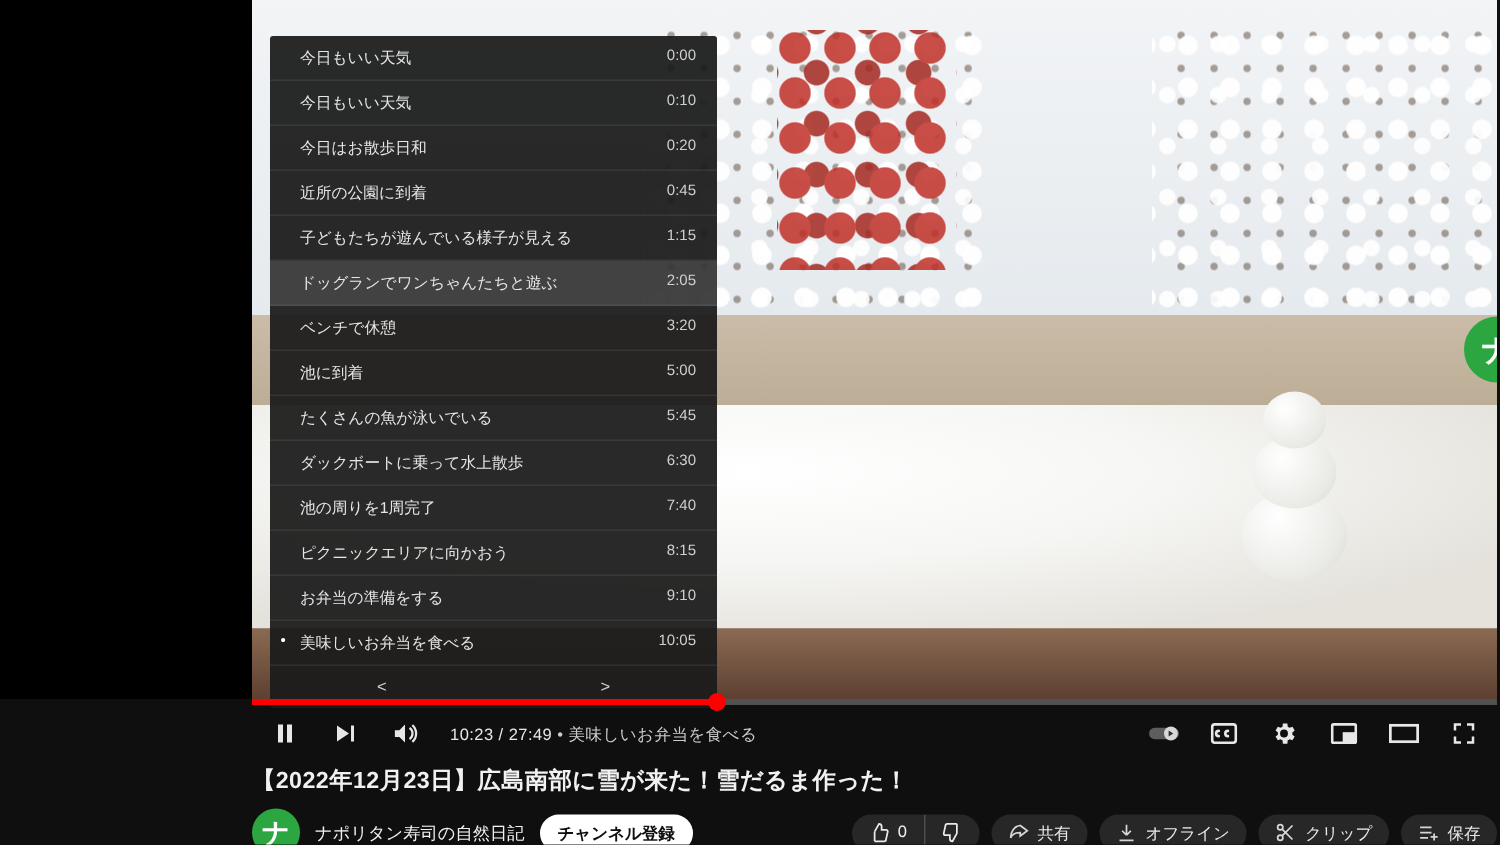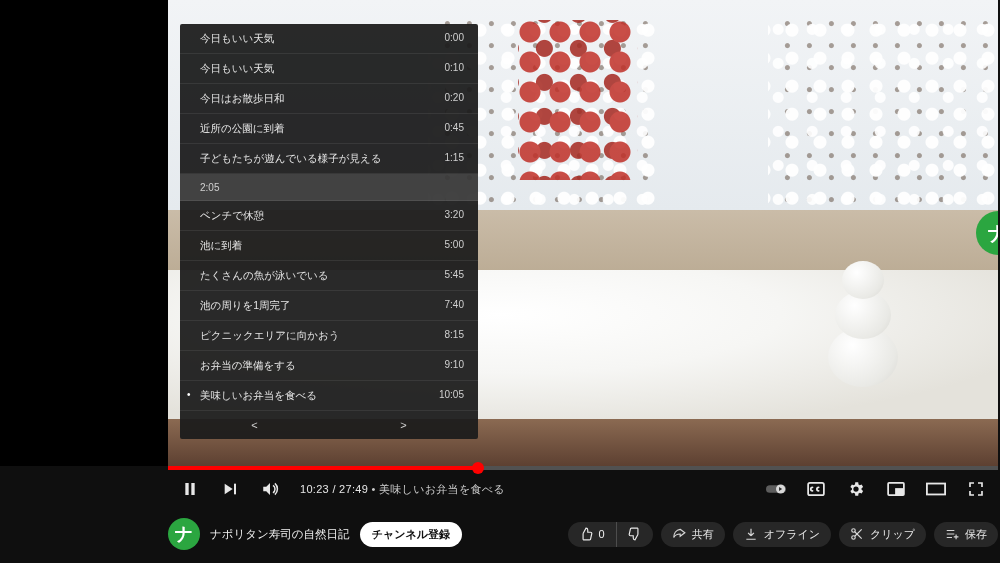--- a/index.html
+++ b/index.html
@@ -192,33 +192,38 @@
         </div>
         <div class="chapter-row">
           <span>近所の公園に到着</span>
           <span class="chapter-time">0:45</span>
         </div>
         <div class="chapter-row">
           <span>子どもたちが遊んでいる様子が見える</span>
           <span class="chapter-time">1:15</span>
         </div>
         <div class="chapter-row hovered">
+          <span>ドッグランでワンちゃんたちと遊ぶ</span>
           <span class="chapter-time">2:05</span>
         </div>
         <div class="chapter-row">
           <span>ベンチで休憩</span>
           <span class="chapter-time">3:20</span>
         </div>
         <div class="chapter-row">
           <span>池に到着</span>
           <span class="chapter-time">5:00</span>
         </div>
         <div class="chapter-row">
           <span>たくさんの魚が泳いでいる</span>
           <span class="chapter-time">5:45</span>
+        </div>
+        <div class="chapter-row">
+          <span>ダックボートに乗って水上散歩</span>
+          <span class="chapter-time">6:30</span>
         </div>
         <div class="chapter-row">
           <span>池の周りを1周完了</span>
           <span class="chapter-time">7:40</span>
         </div>
         <div class="chapter-row">
           <span>ピクニックエリアに向かおう</span>
           <span class="chapter-time">8:15</span>
         </div>
         <div class="chapter-row">
@@ -295,20 +300,21 @@
         </svg>
     </div>
     <div class="icon-btn">
       <svg width="16" height="16" viewBox="0 0 24 24" fill="none" stroke="#fff" stroke-width="2.5">
           <path d="M3 9V3h6M21 9V3h-6M3 15v6h6M21 15v6h-6"></path>
         </svg>
     </div>
   </div>
 
   <div class="below">
+    <div class="video-title">【2022年12月23日】広島南部に雪が来た！雪だるま作った！</div>
     <div class="meta-row">
       <div class="channel-avatar">
         <span>ナ</span>
       </div>
       <div class="channel-name">ナポリタン寿司の自然日記</div>
       <div class="subscribe">
         <span>チャンネル登録</span>
       </div>
 
       <div class="pill-group">

